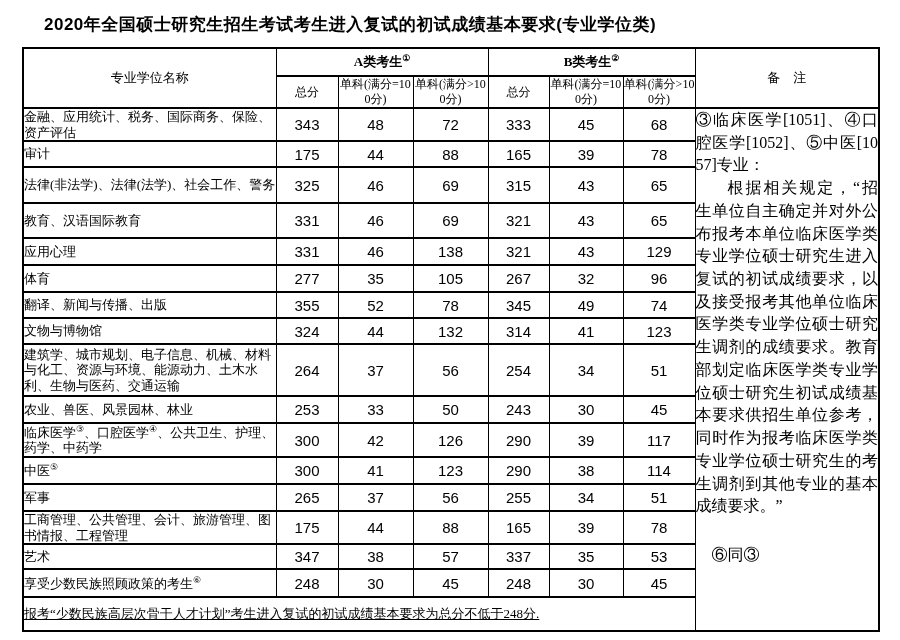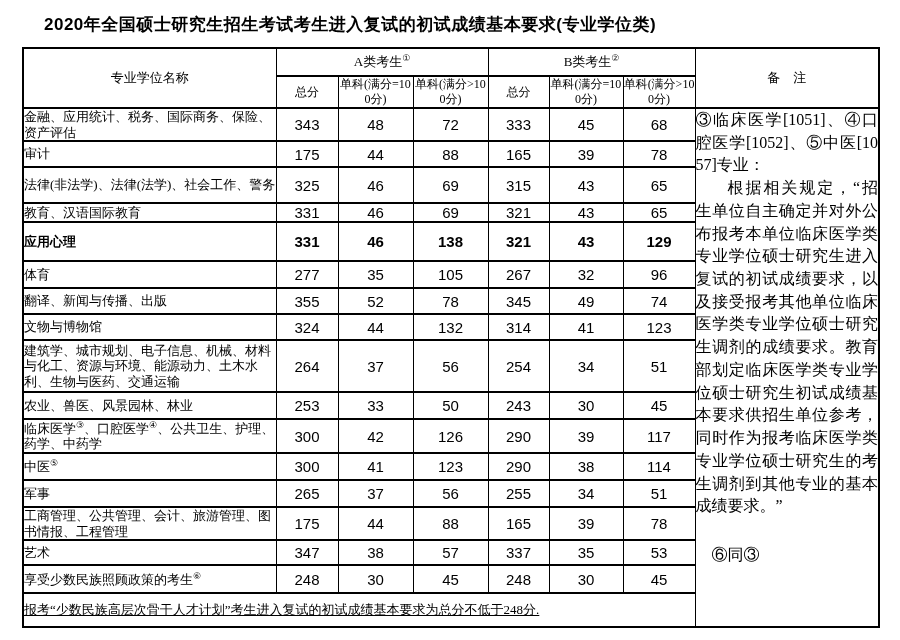--- a/index.html
+++ b/index.html
@@ -19,21 +19,21 @@
     border-collapse:collapse;table-layout:fixed;
     border:2px solid #000;
   }
   table.score th,table.score td{
     border:1px solid #000;
     border-top-width:2px;border-bottom-width:2px;
     padding:0;overflow:hidden;
   }
   th{font-weight:normal;}
   .name-head{font-size:13px;text-align:center;vertical-align:middle;}
-  .group-head{font-size:13px;vertical-align:middle;padding:2px 0;}
+  .group-head{font-size:13px;vertical-align:middle;padding:2px 0;font-weight:bold;}
   .sub-head{
     font-size:12px;text-align:center;vertical-align:middle;
     line-height:1.25;padding:2px 2px;word-break:break-all;
   }
   .remark-head{font-size:13px;text-align:center;vertical-align:middle;}
   .name-cell{
     font-size:13px;line-height:1.2;text-align:left;vertical-align:middle;
     padding:2px 2px 2px 5px;word-break:break-all;
   }
   .num-cell{
@@ -111,30 +111,30 @@
         </tr>
         <tr style="height: 36px;">
           <td class="name-cell">法律(非法学)、法律(法学)、社会工作、警务</td>
           <td class="num-cell">325</td>
           <td class="num-cell">46</td>
           <td class="num-cell">69</td>
           <td class="num-cell">315</td>
           <td class="num-cell">43</td>
           <td class="num-cell">65</td>
         </tr>
-        <tr style="height: 19px;">
+        <tr style="height: 35px;">
           <td class="name-cell">教育、汉语国际教育</td>
           <td class="num-cell">331</td>
           <td class="num-cell">46</td>
           <td class="num-cell">69</td>
           <td class="num-cell">321</td>
           <td class="num-cell">43</td>
           <td class="num-cell">65</td>
         </tr>
-        <tr style="height: 39px; font-weight: bold;">
+        <tr style="height: 27px;">
           <td class="name-cell">应用心理</td>
           <td class="num-cell">331</td>
           <td class="num-cell">46</td>
           <td class="num-cell">138</td>
           <td class="num-cell">321</td>
           <td class="num-cell">43</td>
           <td class="num-cell">129</td>
         </tr>
         <tr style="height: 27px;">
           <td class="name-cell">体育</td>

